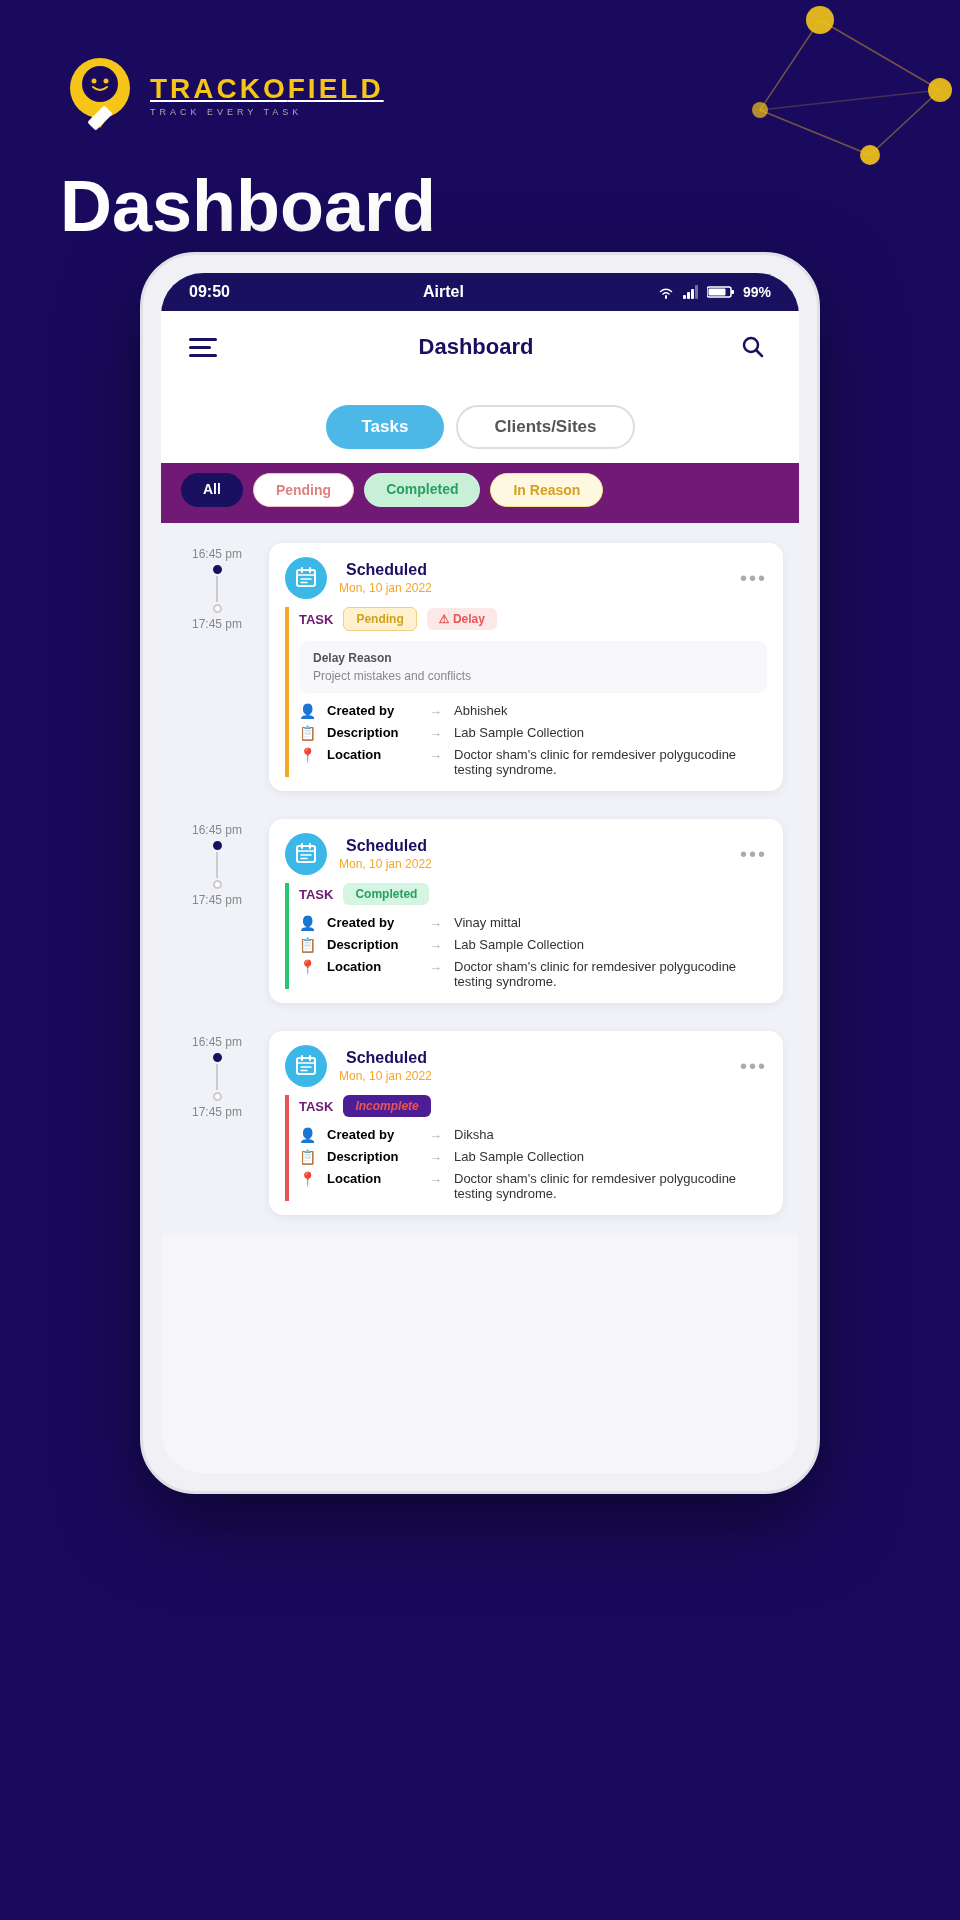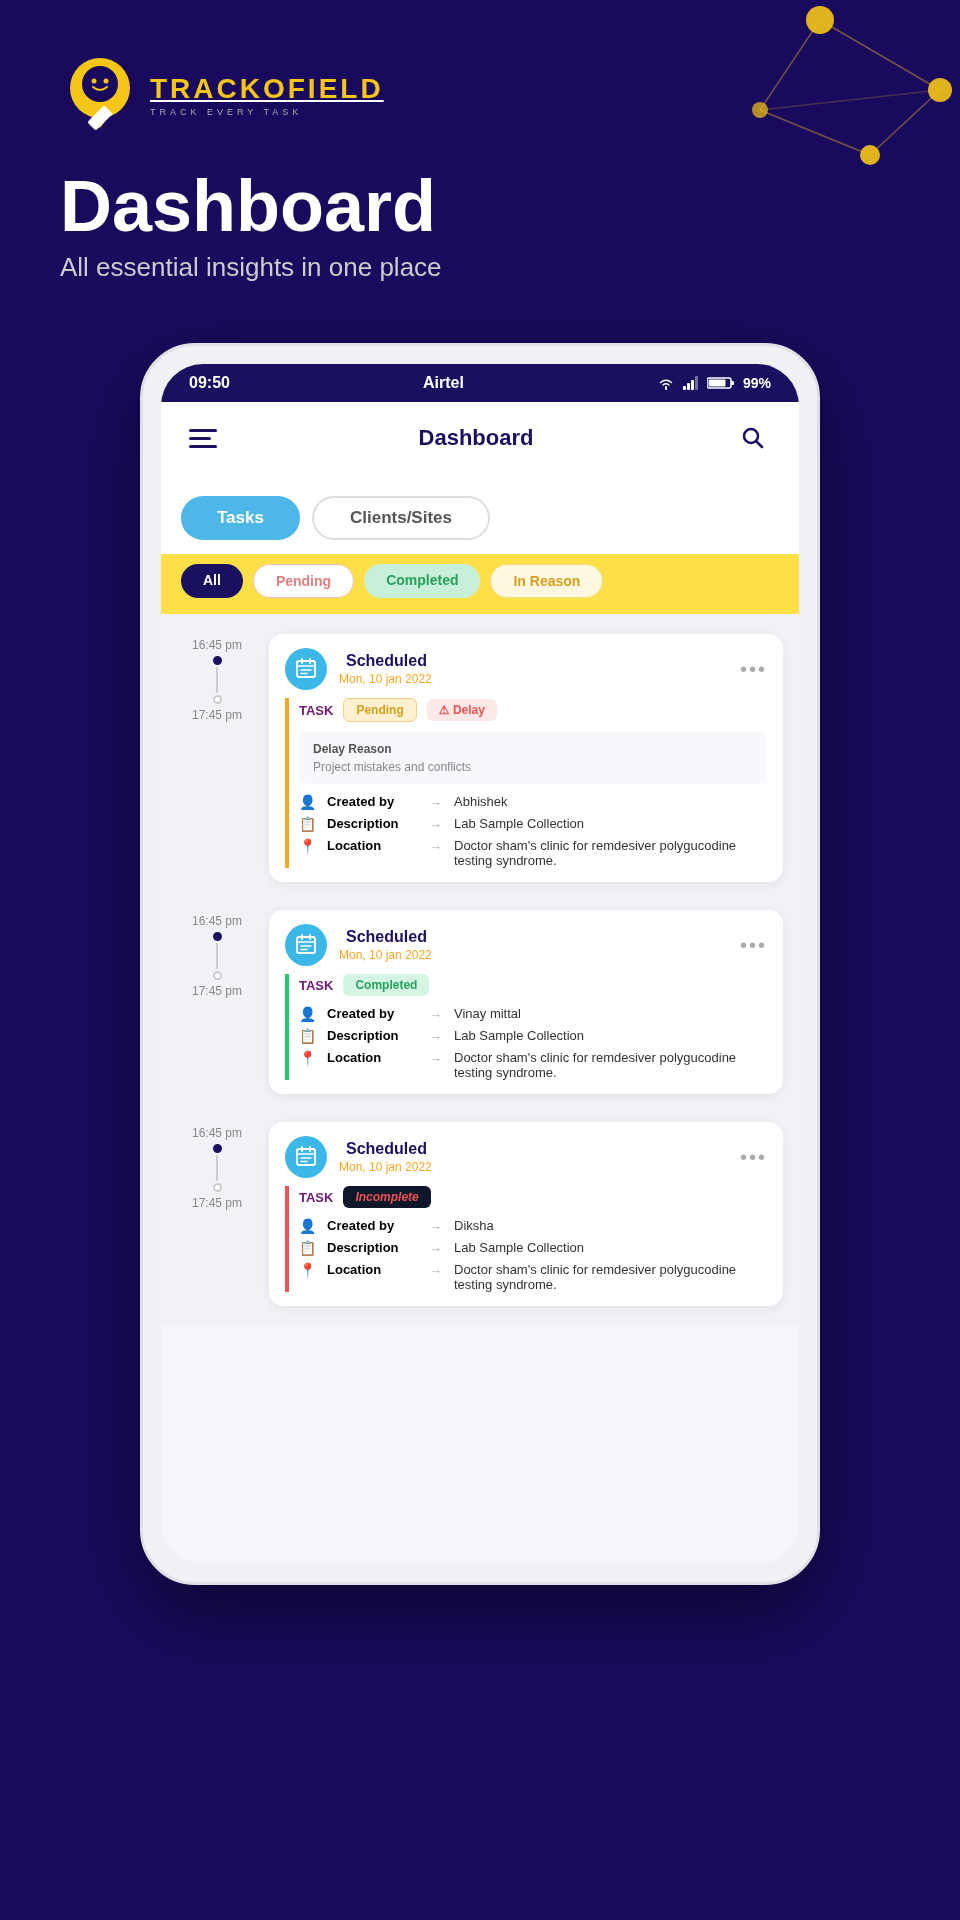--- a/index.html
+++ b/index.html
@@ -165,20 +165,21 @@
       height: 36px;
       cursor: pointer;
       display: flex;
       align-items: center;
       justify-content: center;
     }
 
     
     .tab-selector {
       display: flex;
+      justify-content: center;
       gap: 12px;
       padding: 22px 20px 14px;
       background: #fff;
     }
 
     .tab-btn {
       padding: 10px 36px;
       border-radius: 30px;
       font-size: 17px;
       font-weight: 600;
@@ -195,21 +196,21 @@
       background: transparent;
       color: #555;
       border: 2px solid #ddd;
     }
 
     
     .filter-pills {
       display: flex;
       gap: 10px;
       padding: 10px 20px 16px;
-      background: #fde047;
+      background: #701a75;
     }
 
     .pill {
       padding: 8px 22px;
       border-radius: 20px;
       font-size: 14px;
       font-weight: 600;
       cursor: pointer;
     }
 
@@ -361,21 +362,21 @@
     .badge {
       padding: 4px 12px;
       border-radius: 6px;
       font-size: 12px;
       font-weight: 600;
     }
 
     .badge.pending { background: #fff0d0; color: #d4a020; border: 1px solid #f0d080; }
     .badge.delay { background: #fde8e8; color: #ea5455; }
     .badge.completed { background: #d4f5e2; color: #28a060; }
-    .badge.incomplete { background: #0f172a; color: #ea5455; font-style: italic; }
+    .badge.incomplete { background: #4c1d95; color: #ea5455; font-style: italic; }
 
     .delay-reason-box {
       background: #f8f8fc;
       border-radius: 8px;
       padding: 10px 14px;
       margin-bottom: 10px;
     }
 
     .delay-reason-title {
       font-size: 12px;
@@ -460,21 +461,20 @@
     </div>
     <div class="logo-text">
       <div class="logo-name">
         <span>TRACKO</span><span style="color:#f5c518">FIELD</span>
       </div>
       <div class="logo-tagline">TRACK EVERY TASK</div>
     </div>
   </div>
 
   <div class="dashboard-title">Dashboard</div>
-  <div class="dashboard-subtitle">All essential insights in one place</div>
 </div>
 
 <div class="phone-container">
   <div class="phone-mockup">
     <div class="phone-screen">
 
       <div class="status-bar">
         <span>09:50</span>
         <span>Airtel</span>
         <div class="status-right">

